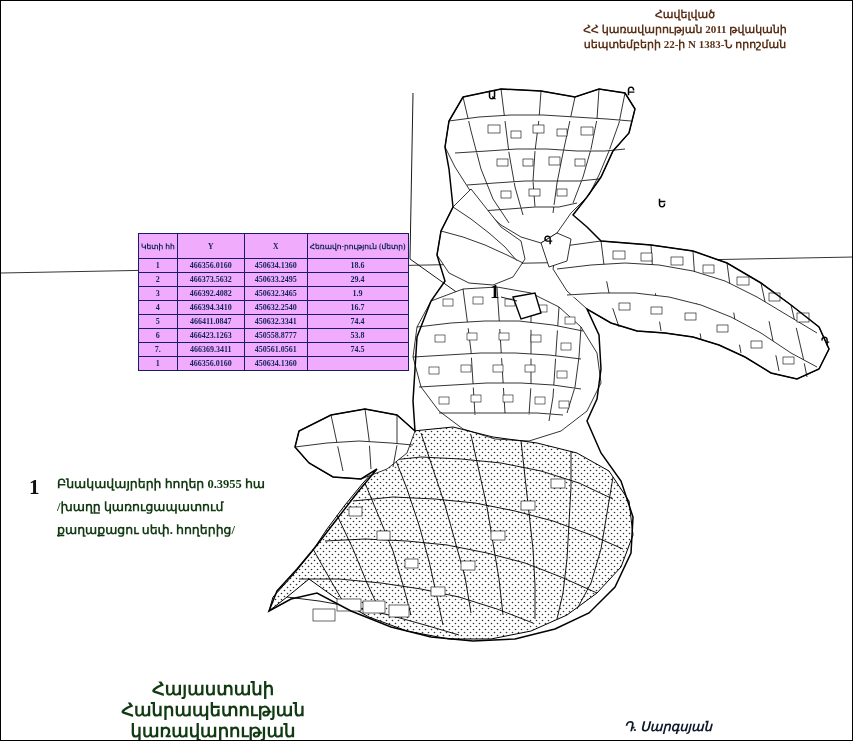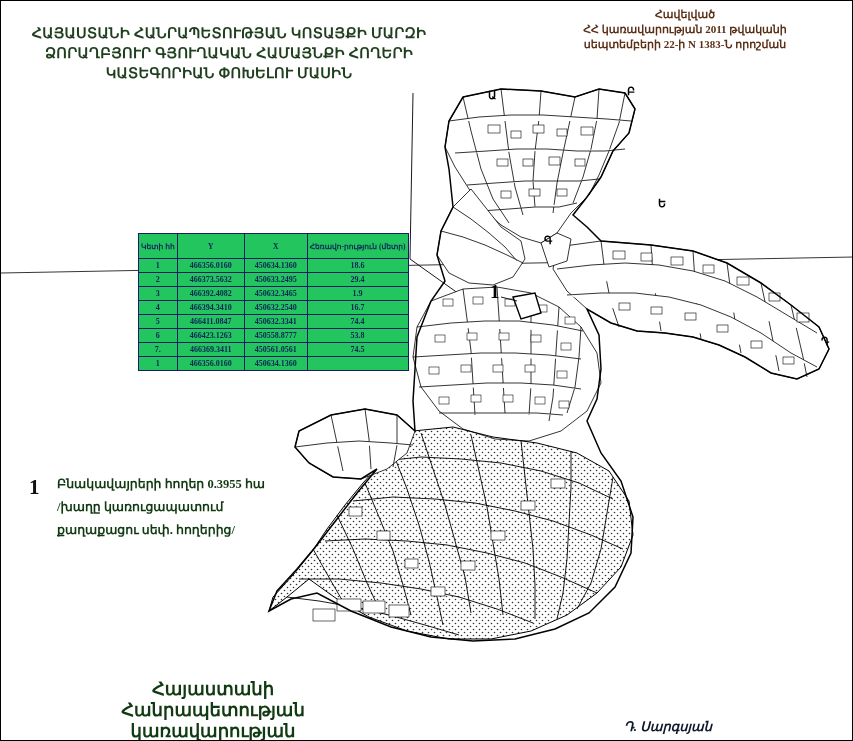--- a/index.html
+++ b/index.html
@@ -47,21 +47,21 @@
     font-size: 11px;
     line-height: 15px;
   }
 
   
   .coord-table {
     position: absolute;
     left: 137px;
     top: 232px;
     border-collapse: collapse;
-    background: #22c55e;
+    background: #f0abfc;
     font-size: 8px;
     color: #10225a;
   }
   .coord-table th, .coord-table td {
     border: 1px solid #1a1a6a;
     padding: 0px 2px;
     text-align: center;
     height: 13px;
     line-height: 11px;
     font-weight: bold;
@@ -140,25 +140,20 @@
     font-weight: bold;
     color: #000000;
     font-family: "Liberation Serif", serif;
   }
 </style>
 </head>
 <body>
 
 <div id="page">
 
-  <div class="title-block">
-    <div>ՀԱՅԱՍՏԱՆԻ ՀԱՆՐԱՊԵՏՈՒԹՅԱՆ ԿՈՏԱՅՔԻ ՄԱՐԶԻ</div>
-    <div>ՁՈՐԱՂԲՅՈՒՐ ԳՅՈՒՂԱԿԱՆ ՀԱՄԱՅՆՔԻ ՀՈՂԵՐԻ</div>
-    <div>ԿԱՏԵԳՈՐԻԱՆ ՓՈԽԵԼՈՒ ՄԱՍԻՆ</div>
-  </div>
 
   <div class="approval">
     <div>Հավելված</div>
     <div>ՀՀ կառավարության 2011 թվականի</div>
     <div>սեպտեմբերի 22-ի N 1383-Ն որոշման</div>
   </div>
 
   <div class="map-wrap">
     <svg width="853" height="741" viewBox="0 0 853 741" xmlns="http://www.w3.org/2000/svg">
       <defs>

